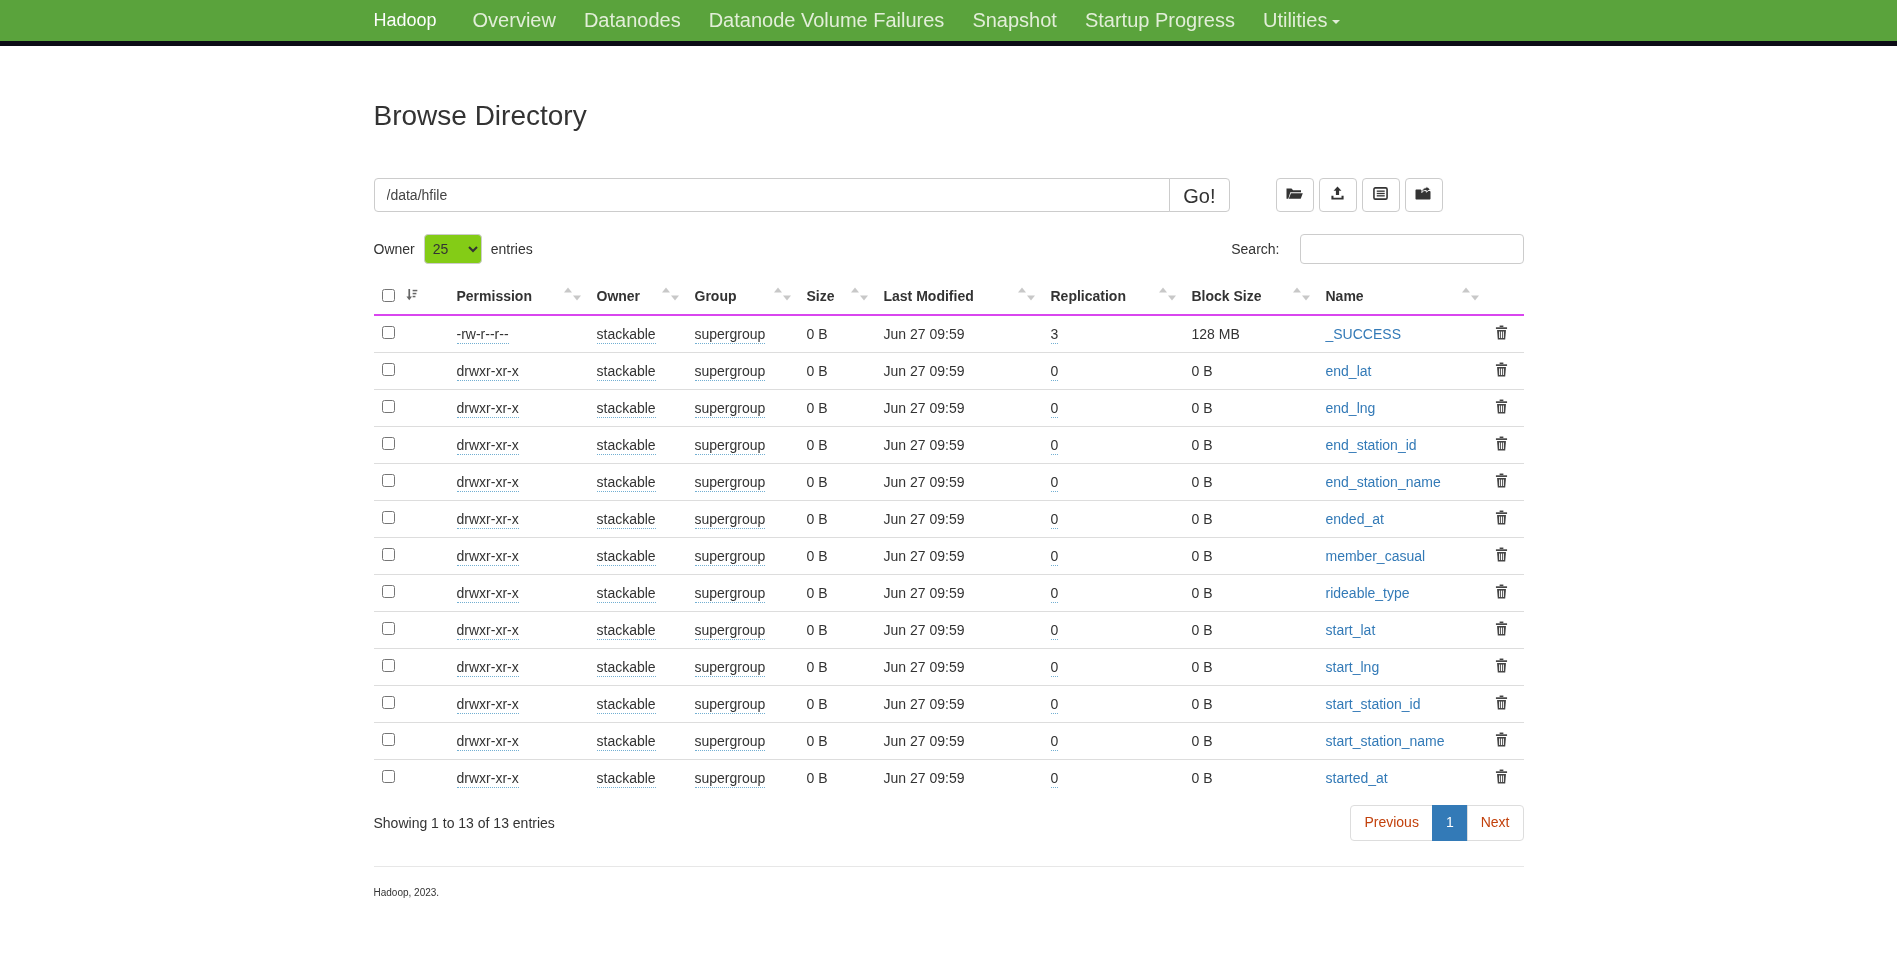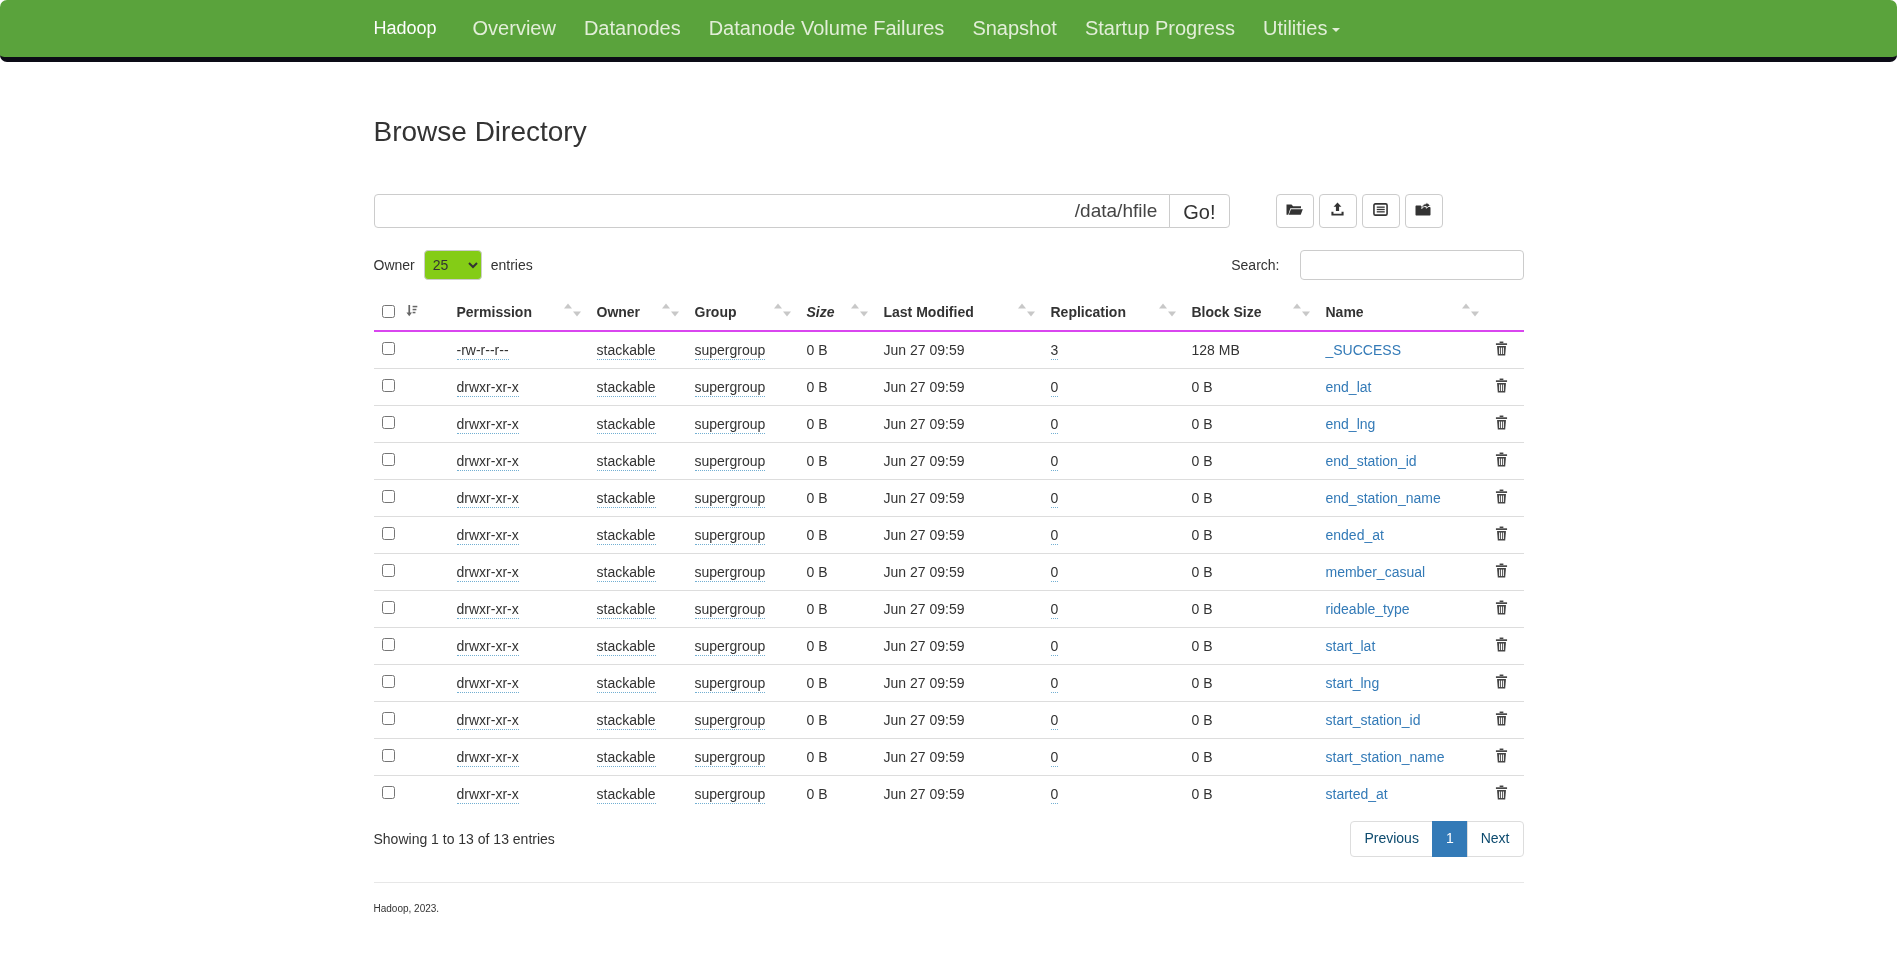--- a/index.html
+++ b/index.html
@@ -4,21 +4,21 @@
 <style>
   * { box-sizing: border-box; }
   html, body { margin: 0; padding: 0; background: #fff; }
   body {
     width: 1897px; height: 965px; overflow: hidden;
     font-family: "Liberation Sans", "DejaVu Sans", sans-serif;
     font-size: 14px; color: #333;
   }
   
   .navbar {
-    height: 62px; background: #5aa33c; border-bottom: 5px solid #0c0c16; border-radius: 7px;
+    height: 46px; background: #5aa33c; border-bottom: 5px solid #0c0c16;
   }
   .nav-inner {
     width: 1150px; margin: 0 auto; height: 100%;
     display: flex; align-items: center;
   }
   .brand { font-size: 18px; color: #fdfdfd; margin-right: 22px; text-decoration: none; cursor: pointer; }
   .nav-link {
     font-size: 20px; color: #e2eed8; text-decoration: none;
     padding: 0 14px; cursor: pointer; white-space: nowrap;
   }
@@ -27,21 +27,21 @@
     border-top: 4px solid #e2eed8; border-left: 4px solid transparent; border-right: 4px solid transparent;
   }
   
   .container { width: 1150px; margin: 0 auto; }
   h1 { font-size: 28px; font-weight: 500; color: #333; margin: 55px 0 0 0; line-height: 1.1; }
   
   .path-row { margin-top: 46px; display: flex; align-items: flex-start; }
   .input-group { display: flex; width: 856px; }
   .path-input {
     flex: 1; height: 34px; border: 1px solid #ccc; border-radius: 4px 0 0 4px;
-    padding: 0 12px; font-size: 19px; color: #444; outline: none; text-align: right;
+    padding: 0 12px; font-size: 14px; color: #444; outline: none;
   }
   .go-btn {
     height: 34px; padding: 6px 13px; border: 1px solid #ccc; background: #fff;
     border-radius: 0 4px 4px 0; margin-left: -1px; font-size: 20px; color: #333; cursor: pointer;
     font-family: inherit;
   }
   .icon-group { margin-left: 46px; display: flex; gap: 5px; }
   .icon-btn {
     width: 38px; height: 34px; border: 1px solid #ccc; border-radius: 4px; background: #fff;
     display: flex; align-items: center; justify-content: center; cursor: pointer; padding: 0;
@@ -59,38 +59,38 @@
     padding: 4px 10px; font-size: 14px; outline: none;
   }
   
   table { width: 100%; border-collapse: collapse; margin-top: 14px; table-layout: fixed; }
   th {
     font-size: 14px; font-weight: bold; text-align: left; color: #333;
     padding: 9px 8px; border-bottom: 2px solid #d946ef; position: relative;
   }
   td { font-size: 14px; color: #333; padding: 9px 8px; border-top: 1px solid #ddd; overflow: hidden; white-space: nowrap; }
   .col-check { width: 75px; } .col-perm { width: 140px; } .col-owner { width: 98px; }
-  .col-group { width: 112px; } .col-size { width: 77px; font-style: italic; } .col-mod { width: 167px; }
+  .col-group { width: 112px; } .col-size { width: 77px; } .col-mod { width: 167px; }
   .col-repl { width: 141px; } .col-block { width: 134px; } .col-name { width: 169px; }
   .col-trash { width: 37px; }
   .sort-icons { position: absolute; right: 8px; top: 50%; transform: translateY(-50%); display: flex; }
   .arr { width: 0; height: 0; border-left: 4px solid transparent; border-right: 4px solid transparent; }
   .arr-up { border-bottom: 5px solid #c8c8c8; margin-top: -4px; margin-right: 1px; }
   .arr-down { border-top: 5px solid #c8c8c8; margin-top: 4px; }
   .check-th-inner { display: flex; align-items: center; gap: 9px; }
   input[type="checkbox"] { width: 13px; height: 13px; margin: 0; cursor: pointer; }
   .editable { border-bottom: 1px dotted #72afd2; padding-bottom: 1px; cursor: pointer; }
   .name-link { color: #337ab7; text-decoration: none; cursor: pointer; }
   .trash-btn { cursor: pointer; display: inline-block; }
   
   .footer-row { margin-top: 9px; display: flex; justify-content: space-between; align-items: center; }
   .pagination { display: flex; list-style: none; margin: 0; padding: 0; }
   .page-item {
     font-size: 14px; padding: 7px 13px; border: 1px solid #ddd; background: #fff;
-    color: #0c4a6e; margin-left: -1px; cursor: default; line-height: 1.42;
+    color: #c2410c; margin-left: -1px; cursor: default; line-height: 1.42;
   }
   .page-first { border-radius: 4px 0 0 4px; }
   .page-last { border-radius: 0 4px 4px 0; }
   .page-active { background: #337ab7; border-color: #337ab7; color: #fff; cursor: pointer; }
   hr.footer-hr { border: none; border-top: 1px solid #e7e7e7; margin: 25px 0 0 0; }
   .footer-credit { margin-top: 20px; font-size: 10px; color: #333; }
 </style>
 </head>
 <body>
 

